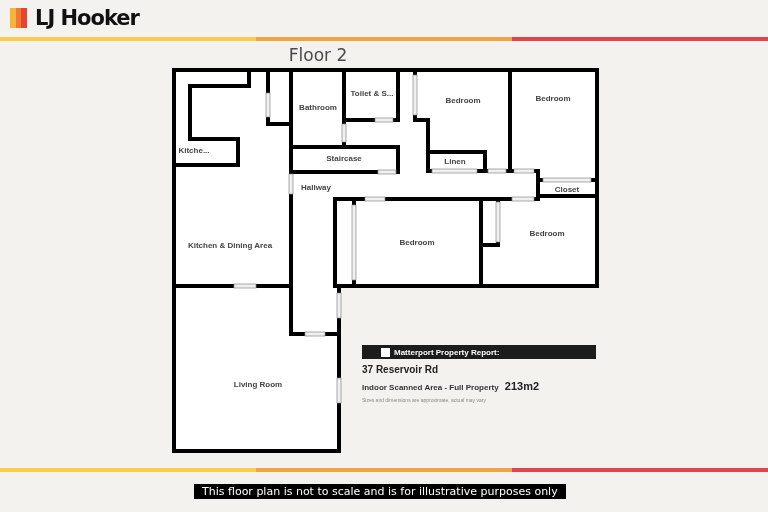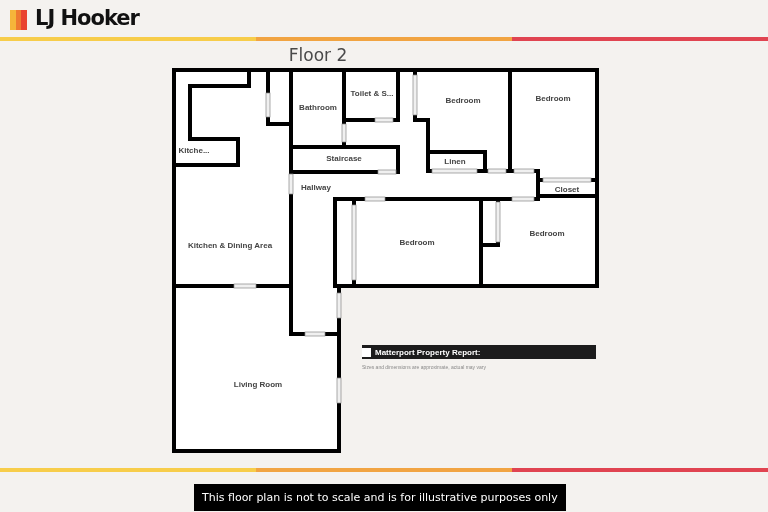--- a/index.html
+++ b/index.html
@@ -1,34 +1,34 @@
 <!DOCTYPE html>
 <html><head>
 <meta charset="utf-8">
 <style>
   html, body { margin:0; padding:0; }
   body { width:768px; height:512px; background:#f4f2ef; position:relative; overflow:hidden; font-family:"Liberation Sans", sans-serif; }
-  .logo { position:absolute; left:10px; top:6px; height:24px; display:flex; align-items:flex-end; }
+  .logo { position:absolute; left:10px; top:6px; height:24px; display:flex; align-items:center; }
   .logo-mark { display:flex; width:17px; height:20px; margin-right:8px; }
   .logo-mark span { flex:1; }
   .brand { font-family:"DejaVu Sans", sans-serif; font-weight:bold; font-size:21px; color:#111; letter-spacing:-1px; }
   .office { font-family:"DejaVu Sans", sans-serif; font-size:19px; color:#111; margin-left:12px; }
   .stripe { position:absolute; left:0; width:768px; height:4px; display:flex; }
   .stripe span { flex:1; }
   .floor-title { position:absolute; left:0; width:636px; top:45px; text-align:center; font-family:"DejaVu Sans", sans-serif; font-size:17px; color:#4a4a4a; }
   svg.plan { position:absolute; left:0; top:0; }
   .room-label { font-family:"Liberation Sans", sans-serif; font-size:8px; fill:#444; font-weight:bold; }
   .report { position:absolute; left:362px; top:345px; width:234px; }
-  .report-header { background:#1c1c1c; color:#fff; height:14px; font-size:8px; font-weight:bold; display:flex; align-items:center; padding-left:0; }
+  .report-header { background:#1c1c1c; color:#fff; height:14px; font-size:8px; font-weight:bold; display:flex; align-items:center; padding-left:19px; }
   .report-header .ico { width:9px; height:9px; background:#fff; margin-right:4px; position:relative; }
   .report-addr { font-size:10px; font-weight:bold; color:#222; margin-top:5px; }
   .report-area { font-size:8px; font-weight:bold; color:#333; margin-top:5px; }
   .report-area .val { font-size:11px; margin-left:4px; color:#222; }
   .report-note { font-size:5px; color:#888; margin-top:5px; }
-  .disclaimer { position:absolute; left:194px; top:484px; height:15px; background:#000; color:#fff; font-family:"DejaVu Sans", sans-serif; font-size:11px; padding:6px 8px; display:flex; align-items:center; white-space:nowrap; }
+  .disclaimer { position:absolute; left:194px; top:484px; height:15px; background:#000; color:#fff; font-family:"DejaVu Sans", sans-serif; font-size:11px; padding:0 8px; display:flex; align-items:center; white-space:nowrap; }
 </style>
 </head>
 <body>
 
 <div class="logo">
   <div class="logo-mark">
     <span style="background:#f5b53a"></span>
       <span style="background:#ee7a30"></span>
       <span style="background:#e9432f"></span>
   </div>
@@ -123,16 +123,21 @@
     <text x="547" y="236">Bedroom</text>
     <text x="258" y="387">Living Room</text>
   </g>
 </svg>
 
 <div class="report">
   <div class="report-header">
     <span class="ico"></span>
     <span>Matterport Property Report:</span>
   </div>
+  <div class="report-addr">37 Reservoir Rd</div>
+  <div class="report-area">
+    <span>Indoor Scanned Area - Full Property</span>
+    <span class="val">213m2</span>
+  </div>
   <div class="report-note">Sizes and dimensions are approximate, actual may vary</div>
 </div>
 
 <div class="disclaimer">This floor plan is not to scale and is for illustrative purposes only</div>
 
 </body></html>

